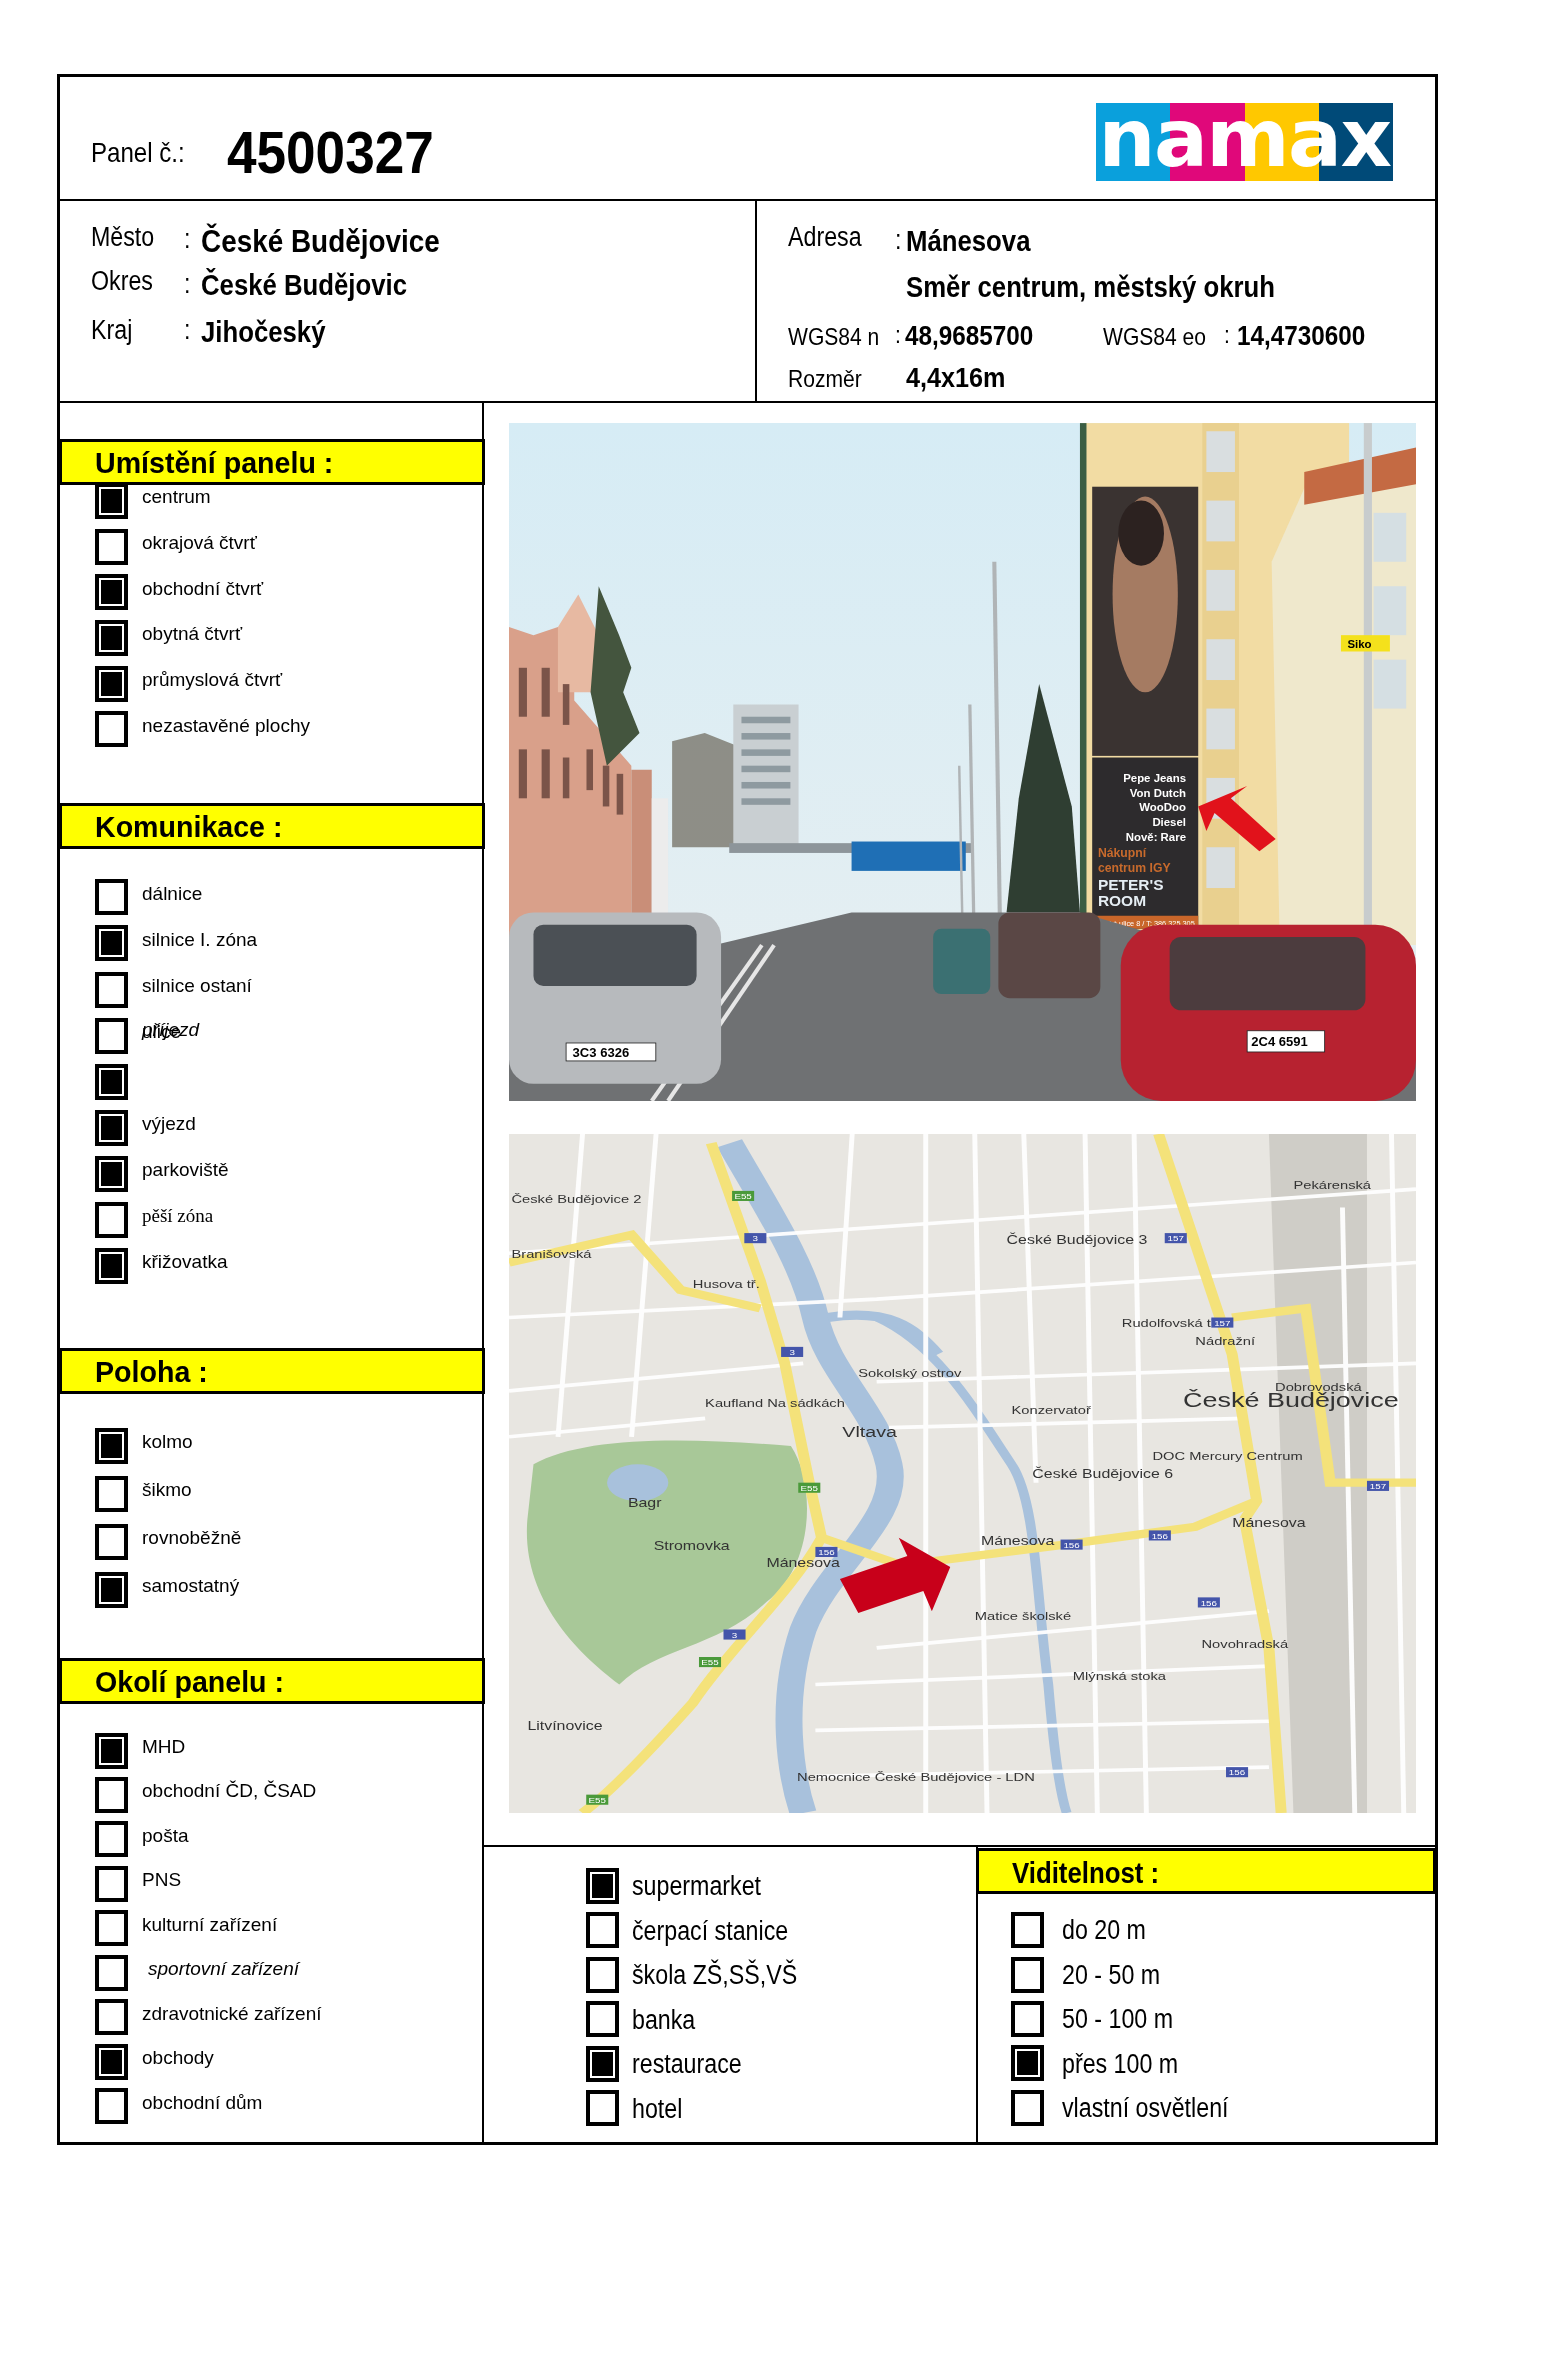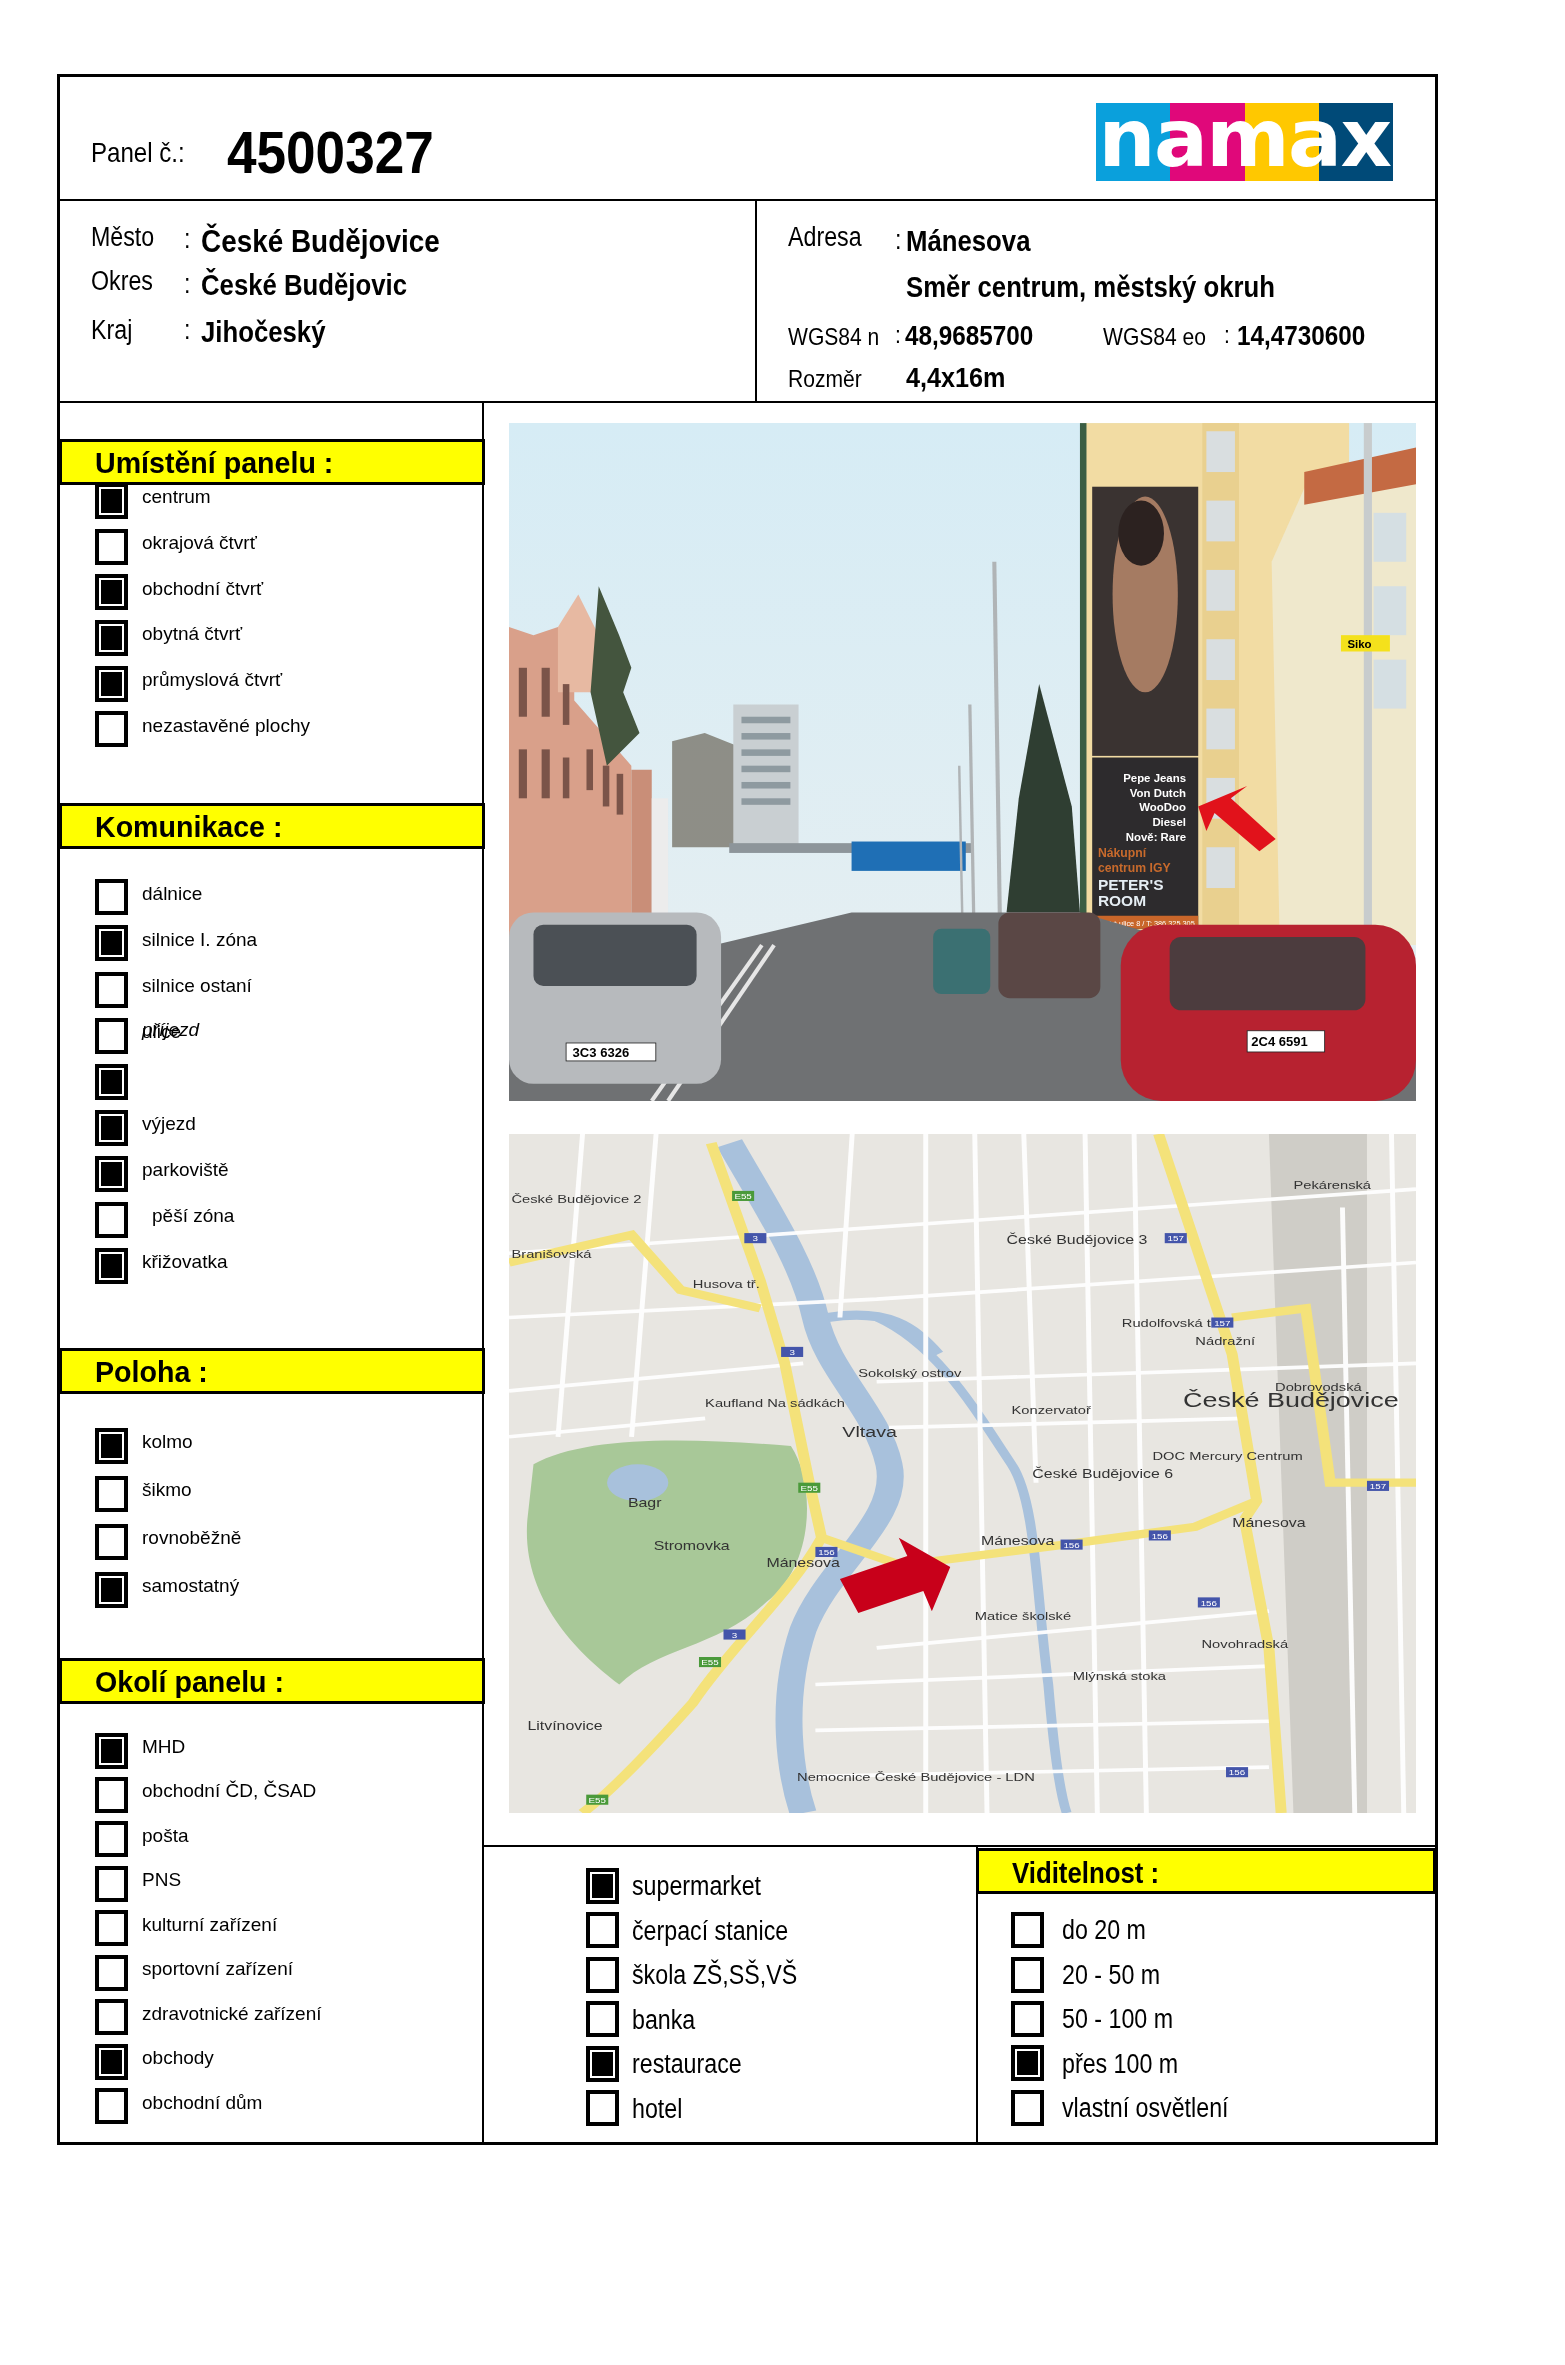--- a/index.html
+++ b/index.html
@@ -104,21 +104,21 @@
     <div class="cb-label" style="left: 142px; top: 975px;">silnice ostaní</div>
     <div class="cb" style="left: 95px; top: 1018px;"></div>
     <div class="cb-label" style="left: 142px; top: 1021px;">ulice</div>
     <div class="cb on" style="left: 95px; top: 1064px;"></div>
     <div class="cb-label" style="left: 142px; top: 1019px; font-style: italic;">příjezd</div>
     <div class="cb on" style="left: 95px; top: 1110px;"></div>
     <div class="cb-label" style="left: 142px; top: 1113px;">výjezd</div>
     <div class="cb on" style="left: 95px; top: 1156px;"></div>
     <div class="cb-label" style="left: 142px; top: 1159px;">parkoviště</div>
     <div class="cb" style="left: 95px; top: 1202px;"></div>
-    <div class="cb-label" style="left: 152px; top: 1205px;">pěší zóna</div>
+    <div class="cb-label" style="left: 142px; top: 1205px; font-family: Liberation Serif, serif;">pěší zóna</div>
     <div class="cb on" style="left: 95px; top: 1248px;"></div>
     <div class="cb-label" style="left: 142px; top: 1251px;">křižovatka</div>
   </div>
 
 <div class="sec-head" style="left:59px;top:1348px;width:426px;">
   <span class="t">Poloha :</span>
 </div>
 <div id="list-poloha">
     <div class="cb on" style="left: 95px; top: 1428px;"></div>
     <div class="cb-label" style="left: 142px; top: 1431px;">kolmo</div>
@@ -138,21 +138,21 @@
     <div class="cb-label" style="left: 142px; top: 1736px;">MHD</div>
     <div class="cb" style="left: 95px; top: 1777px;"></div>
     <div class="cb-label" style="left: 142px; top: 1780px;">obchodní ČD, ČSAD</div>
     <div class="cb" style="left: 95px; top: 1821px;"></div>
     <div class="cb-label" style="left: 142px; top: 1825px;">pošta</div>
     <div class="cb" style="left: 95px; top: 1866px;"></div>
     <div class="cb-label" style="left: 142px; top: 1869px;">PNS</div>
     <div class="cb" style="left: 95px; top: 1910px;"></div>
     <div class="cb-label" style="left: 142px; top: 1914px;">kulturní zařízení</div>
     <div class="cb" style="left: 95px; top: 1955px;"></div>
-    <div class="cb-label" style="left: 142px; top: 1958px;">sportovní zařízení</div>
+    <div class="cb-label" style="left: 148px; top: 1958px; font-style: italic;">sportovní zařízení</div>
     <div class="cb" style="left: 95px; top: 1999px;"></div>
     <div class="cb-label" style="left: 142px; top: 2003px;">zdravotnické zařízení</div>
     <div class="cb on" style="left: 95px; top: 2044px;"></div>
     <div class="cb-label" style="left: 142px; top: 2047px;">obchody</div>
     <div class="cb" style="left: 95px; top: 2088px;"></div>
     <div class="cb-label" style="left: 142px; top: 2092px;">obchodní dům</div>
   </div>
 
 <div class="photo">
   <svg width="907" height="678" viewBox="0 0 1112 831" xmlns="http://www.w3.org/2000/svg">

